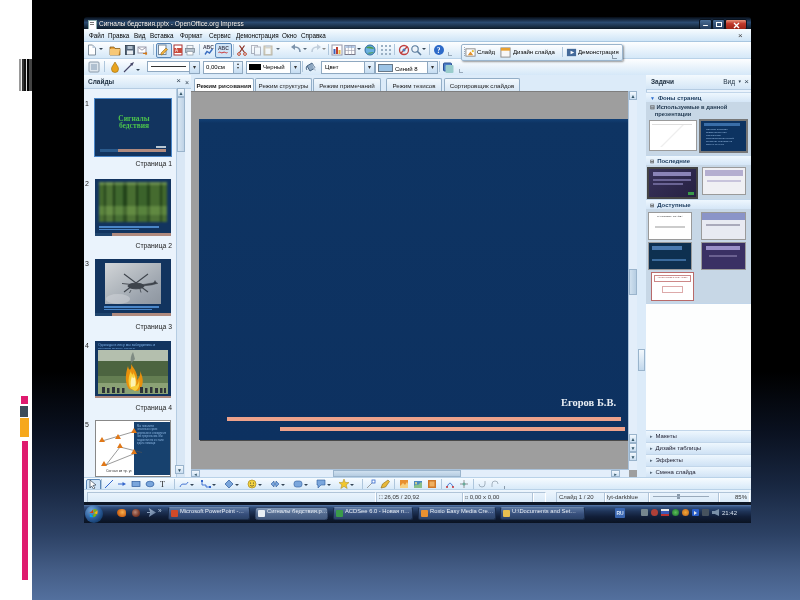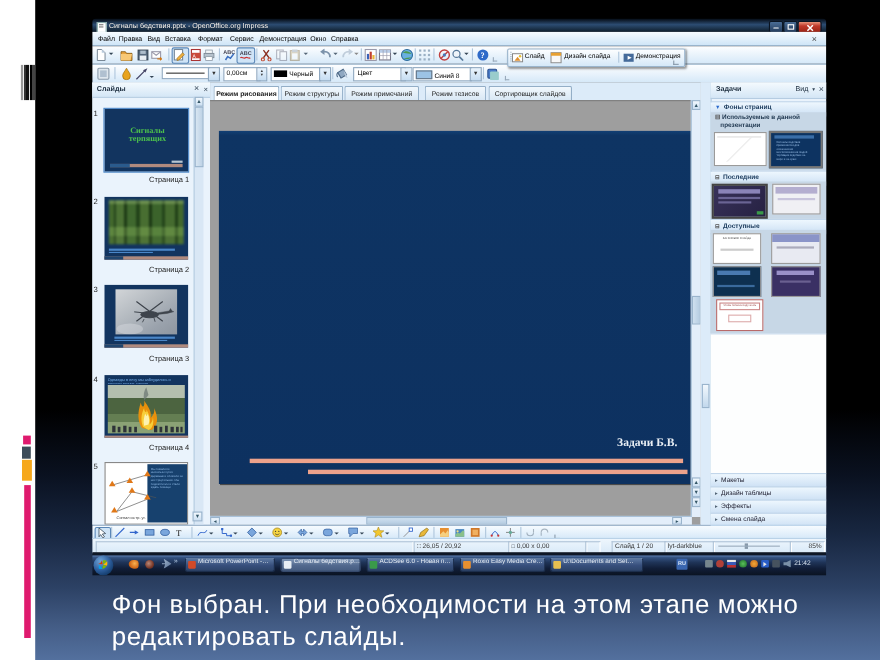--- a/index.html
+++ b/index.html
@@ -287,21 +287,21 @@
             <span style="position:absolute;left:4px;top:3px;font-weight:bold;color:#234">Слайды</span>
             <span style="position:absolute;right:10px;top:1px;font-size:8px;color:#345">×</span>
           </div>
         <div class="lscroll" style="height:389px">
           <div style="position:absolute;left:0;top:0;width:8px;height:9px;background:linear-gradient(#f2f8fd,#cbdff2);border:1px solid #9ab4cc;box-sizing:border-box;font-size:5px;text-align:center;line-height:8px;color:#356">▲</div>
           <div style="position:absolute;left:0;top:9px;width:8px;height:55px;background:linear-gradient(90deg,#d8e6f2,#bed2e6);border:1px solid #9ab4cc;box-sizing:border-box"></div>
         </div>
         <div style="position:absolute;left:91px;top:390px;width:9px;height:9px;background:linear-gradient(#f2f8fd,#cbdff2);border:1px solid #9ab4cc;box-sizing:border-box;font-size:5px;text-align:center;line-height:8px;color:#356">▼</div>
         <div class="tnum" style="top:25px">1</div>
         <div class="thumb" style="top:23.5px;outline:1.5px solid #4a86c8">
-          <div style="position:absolute;left:17px;top:16px;width:44px;text-align:center;font-family:'Liberation Serif',serif;font-weight:bold;font-size:7.5px;line-height:7.5px;color:#4cc14c">Сигналы терпящих</div>
+          <div style="position:absolute;left:17px;top:16px;width:44px;text-align:center;font-family:'Liberation Serif',serif;font-weight:bold;font-size:7.5px;line-height:7.5px;color:#4cc14c">Сигналы бедствия</div>
           <div style="position:absolute;right:5px;bottom:8px;width:10px;height:1.5px;background:#b8c6d2"></div>
           <div style="position:absolute;left:5px;bottom:4px;width:66px;height:2.5px;background:#b08a7e"></div>
           <div style="position:absolute;left:5px;bottom:4px;width:18px;height:2.5px;background:#2a5a8c"></div>
         </div>
         <div class="tlabel" style="top:85px">Страница 1</div>
         <div class="tnum" style="top:105px">2</div>
         <div class="thumb" style="top:103.5px">
           <div style="position:absolute;left:4px;top:3px;right:4px;height:40px;filter:blur(1px);background:
             linear-gradient(180deg,rgba(140,170,110,.45) 0 8%,rgba(45,75,35,.25) 8% 60%,rgba(125,165,85,.4) 60% 82%,rgba(75,105,55,.35) 82% 100%),
             linear-gradient(90deg,#4a7230 0 7%,#22421a 7% 10%,#567e3a 10% 20%,#183512 20% 24%,#467232 24% 36%,#1e4016 36% 41%,#527a36 41% 54%,#163210 54% 58%,#406c2e 58% 71%,#204218 71% 75%,#4e7634 75% 89%,#1c3c14 89% 92%,#4a7230 92% 100%)"></div>
@@ -383,21 +383,21 @@
         <div id="tabs">
           <span style="position:absolute;left:-6px;top:4px;font-size:7px;color:#345">×</span>
           <div class="tab act" style="left:3px;width:58px;padding-top:2.5px">Режим рисования</div>
           <div class="tab" style="left:64px;width:55px;padding-top:2.5px">Режим структуры</div>
           <div class="tab" style="left:122px;width:66px;padding-top:2.5px">Режим примечаний</div>
           <div class="tab" style="left:195px;width:54px;padding-top:2.5px">Режим тезисов</div>
           <div class="tab" style="left:253px;width:74px;padding-top:2.5px">Сортировщик слайдов</div>
         </div>
         <div id="canvas">
           <div id="slide">
-            <div style="position:absolute;left:362px;top:278px;font-family:'Liberation Serif',serif;font-weight:bold;font-size:10.5px;color:#e8eef4">Задачи Б.В.</div>
+            <div style="position:absolute;left:362px;top:278px;font-family:'Liberation Serif',serif;font-weight:bold;font-size:10.5px;color:#e8eef4">Егоров Б.В.</div>
             <div style="position:absolute;left:28px;top:298px;width:394px;height:4px;background:#eda28b"></div>
             <div style="position:absolute;left:81px;top:308px;width:345px;height:4px;background:#eda28b"></div>
           </div>
         </div>
         <div id="vscroll">
           <div style="position:absolute;left:0;top:0;width:8px;height:9px;background:linear-gradient(#f2f8fd,#cbdff2);border:1px solid #9ab4cc;box-sizing:border-box;font-size:5px;text-align:center;line-height:8px;color:#356">▲</div>
           <div style="position:absolute;left:0;top:178px;width:8px;height:26px;background:linear-gradient(90deg,#cfe0ef,#b6cde2);border:1px solid #9ab4cc;box-sizing:border-box"></div>
           <div style="position:absolute;left:0;bottom:27px;width:8px;height:9px;background:linear-gradient(#f2f8fd,#cbdff2);border:1px solid #9ab4cc;box-sizing:border-box;font-size:5px;text-align:center;line-height:8px;color:#356">▲</div>
           <div style="position:absolute;left:0;bottom:18px;width:8px;height:9px;background:linear-gradient(#f2f8fd,#cbdff2);border:1px solid #9ab4cc;box-sizing:border-box;font-size:5px;text-align:center;line-height:8px;color:#356">▼</div>
           <div style="position:absolute;left:0;bottom:9px;width:8px;height:9px;background:linear-gradient(#f2f8fd,#cbdff2);border:1px solid #9ab4cc;box-sizing:border-box;font-size:5px;text-align:center;line-height:8px;color:#356">▼</div>
@@ -618,13 +618,12 @@
       <div style="position:absolute;left:598px;top:4px;width:7px;height:7px;background:radial-gradient(#f0a838,#c06018);border-radius:50%"></div>
       <div style="position:absolute;left:608px;top:4px;width:7px;height:7px;background:#2a5ec8;border-radius:1px">
           <div style="position:absolute;left:2px;top:1.5px;width:0;height:0;border:2px solid transparent;border-left:3px solid #e8e8e8"></div>
         </div>
       <div style="position:absolute;left:618px;top:4px;width:7px;height:7px;background:#46525e;border-radius:1px"></div>
       <div style="position:absolute;left:628px;top:4px;width:7px;height:7px;background:#7a90a8;clip-path:polygon(0 30%,40% 30%,100% 0,100% 100%,40% 70%,0 70%)"></div>
       <div style="position:absolute;left:638px;top:5px;color:#d8e2ee;font-size:6px">21:42</div>
     </div>
   </div>
 
-  <div class="abs" id="caption">Фон выбран. При необходимости на этом этапе можно<br>редактировать слайды.</div>
 </div>
 </body></html>

